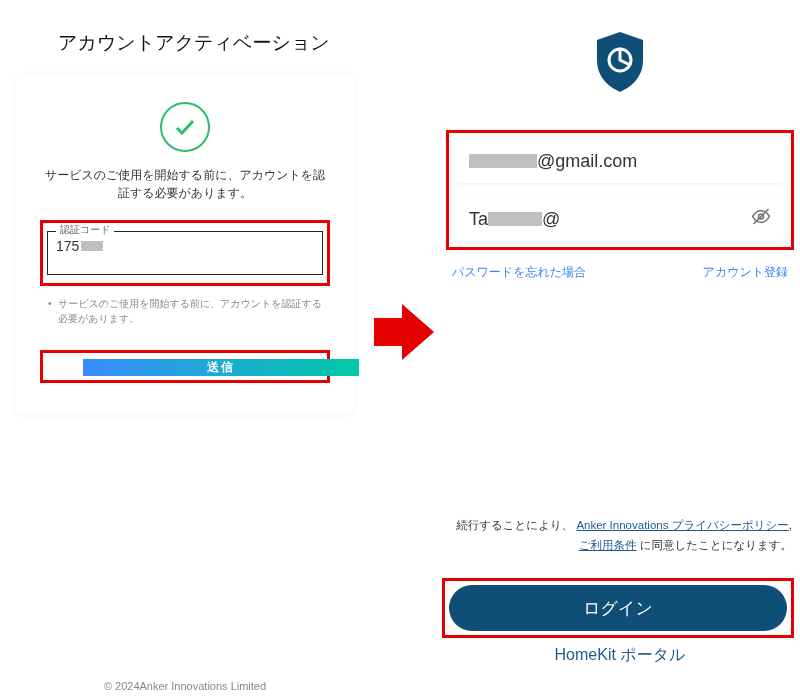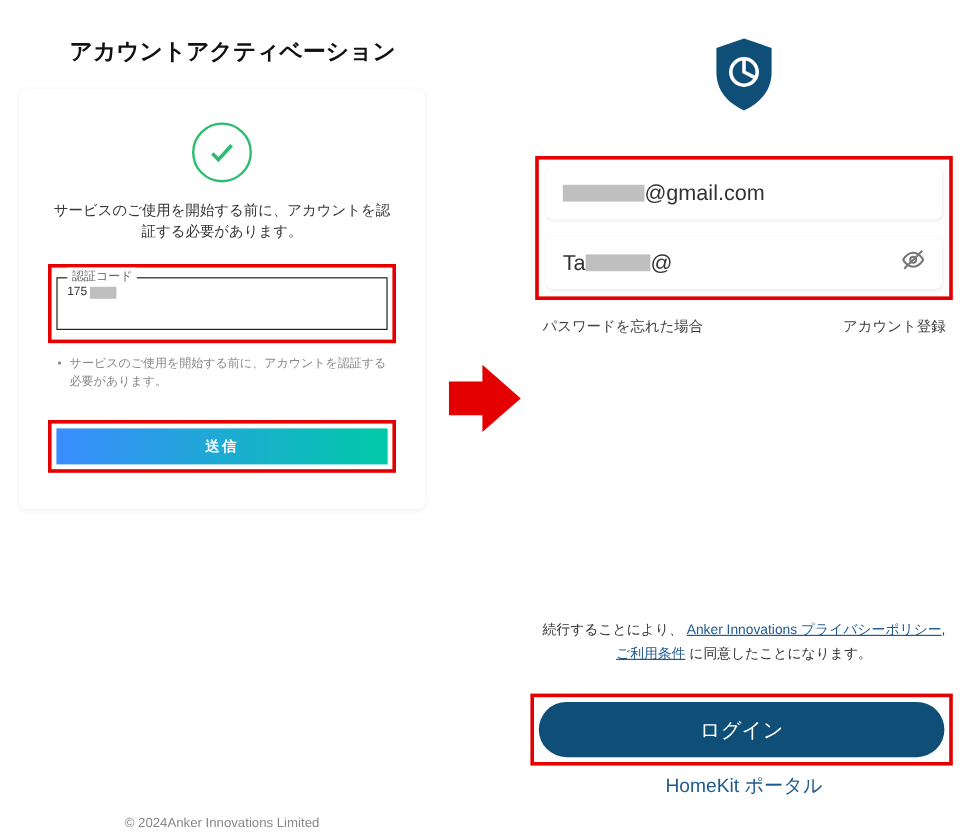--- a/index.html
+++ b/index.html
@@ -13,21 +13,21 @@
   }
   .left-pane {
     position: absolute;
     left: 0; top: 0;
     width: 370px;
     height: 698px;
     padding: 20px 10px 0 10px;
   }
   .left-title {
     font-size: 19px;
-    font-weight: 700;
+    font-weight: 400;
     color: #111;
     margin: 10px 0 18px 48px;
   }
   .activation-card {
     background: #fff;
     border-radius: 6px;
     box-shadow: 0 1px 6px rgba(0,0,0,0.06);
     margin: 0 6px;
     padding: 28px 24px 30px 24px;
     min-height: 310px;
@@ -64,21 +64,21 @@
   .code-label {
     position: absolute;
     top: -9px;
     left: 8px;
     background: #fff;
     padding: 0 4px;
     font-size: 10px;
     color: #666;
   }
   .code-value {
-    font-size: 10px;
+    font-size: 14px;
     color: #333;
     display: flex;
     align-items: center;
     gap: 2px;
     text-align: center;
   }
   .mask-bar-small {
     display: inline-block;
     width: 22px; height: 10px;
     background: #bfbfbf;
@@ -96,28 +96,29 @@
     position: absolute;
     left: 4px;
     color: #888;
   }
   .submit-wrap {
     border: 3px solid #e40000;
     padding: 4px;
   }
   .submit-btn {
     width: 100%;
-    height: 30px;
+    height: 17px;
     background: linear-gradient(90deg, #3a8cff 0%, #00c9a7 100%);
     color: #fff;
     border: none;
     font-size: 12px;
     font-weight: 600;
     letter-spacing: 2px;
     cursor: pointer;
+    margin-left: 36px;
   }
   .copyright {
     position: absolute;
     bottom: 6px;
     left: 0;
     width: 370px;
     text-align: center;
     font-size: 11px;
     color: #888;
   }
@@ -170,30 +171,30 @@
     transform: translateY(-50%);
     color: #888;
   }
   .links-row {
     display: flex;
     justify-content: space-between;
     margin: 14px 12px 0 12px;
     font-size: 12px;
   }
   .links-row a {
-    color: #404040;
+    color: #3b82f6;
     text-decoration: none;
     cursor: pointer;
   }
   .consent {
     position: absolute;
     bottom: 142px;
     left: 0;
     width: 360px;
-    text-align: center;
+    text-align: right;
     font-size: 11.5px;
     color: #333;
     line-height: 1.8;
     padding: 0 8px;
   }
   .consent a {
     color: #1e5a8f;
     text-decoration: underline;
     cursor: pointer;
   }

